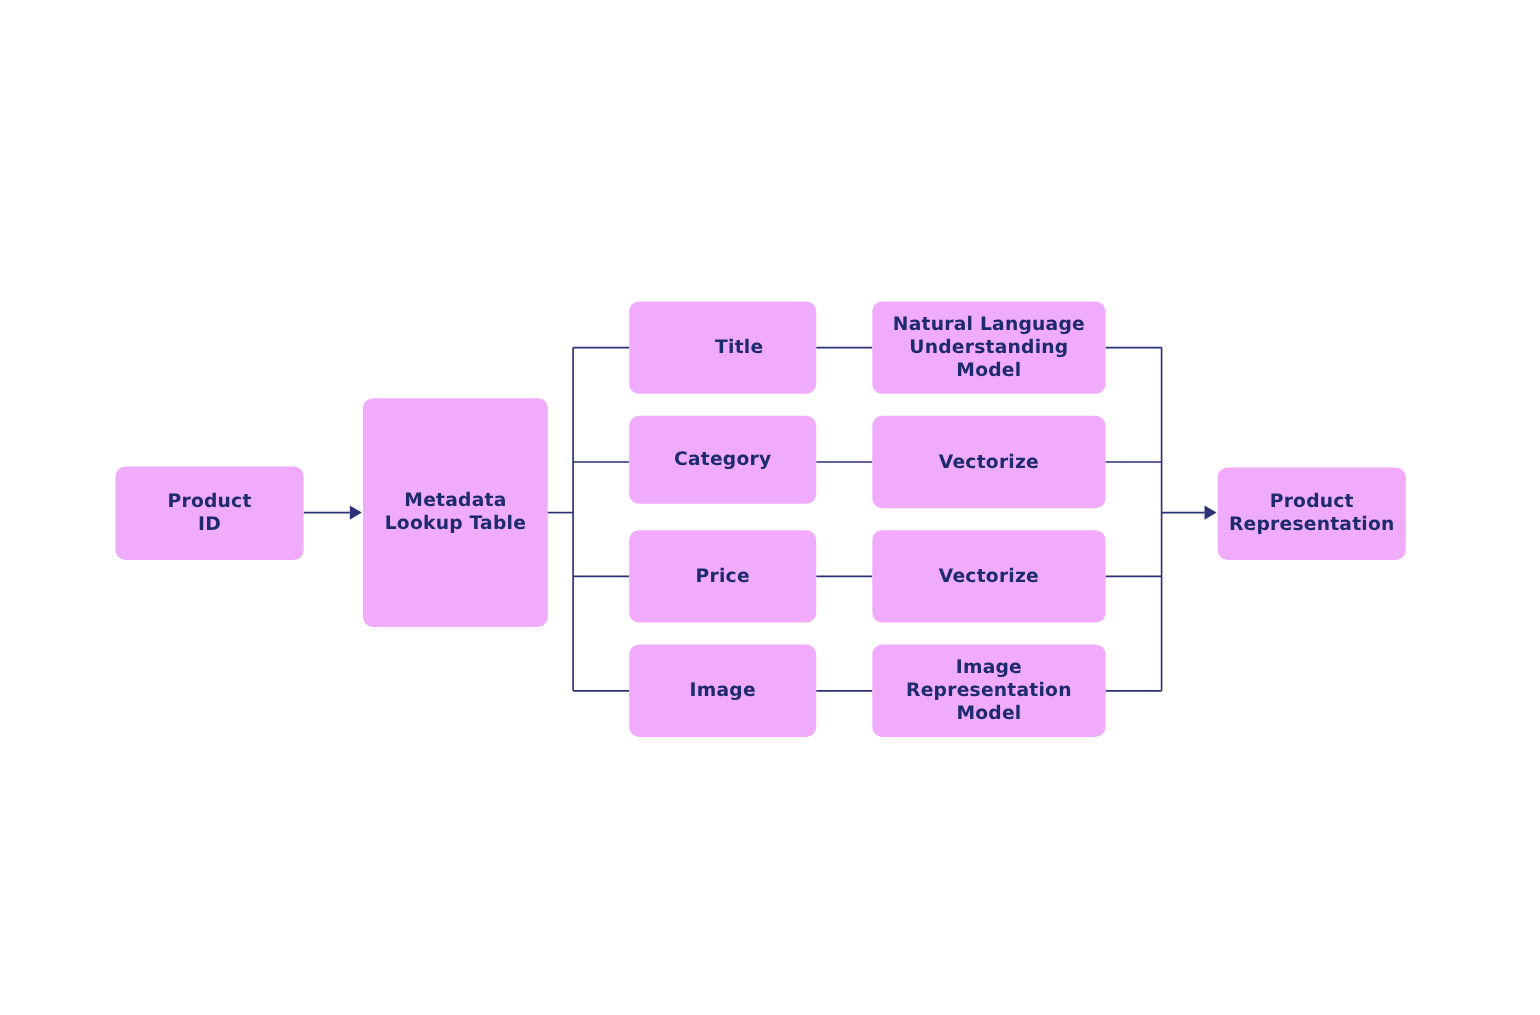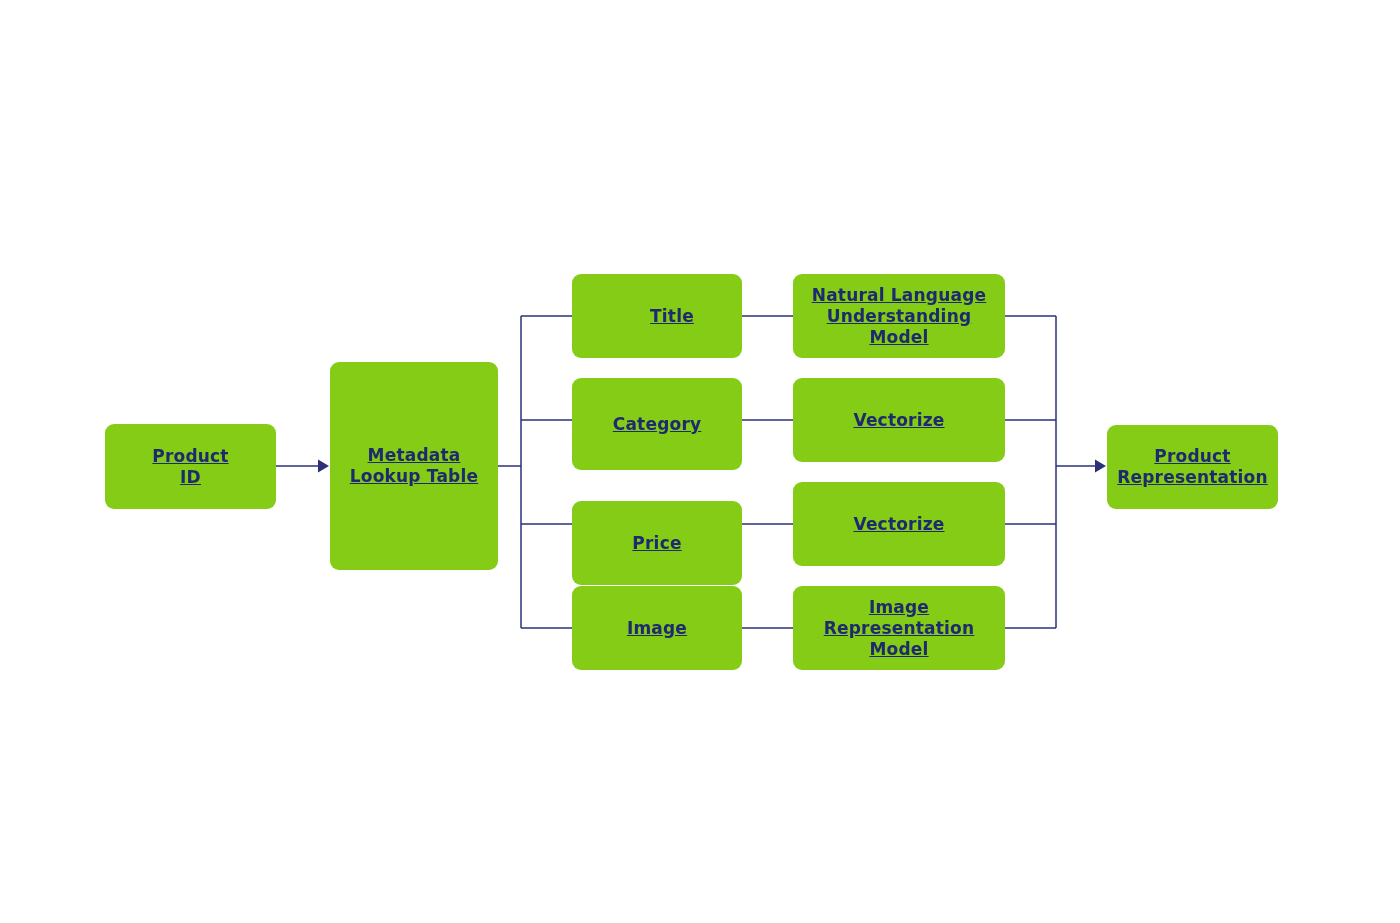--- a/index.html
+++ b/index.html
@@ -17,42 +17,41 @@
   }
   .connector-layer {
     position: absolute;
     left: 0;
     top: 0;
     width: 1400px;
     height: 923px;
   }
   .node {
     position: absolute;
-    background: #84cc16;
+    background: #f0abfc;
     border-radius: 9px;
     color: #1E2A6E;
     font-weight: 700;
     font-size: 17px;
     line-height: 21px;
     letter-spacing: 0.2px;
     display: flex;
     align-items: center;
     justify-content: center;
     text-align: center;
     white-space: pre-line;
     box-sizing: border-box;
     padding: 4px 8px;
-    text-decoration: underline;
   }
   
   #node-product-id        { left: 105px;  top: 424px; width: 171px; height: 85px;  }
   #node-metadata-lookup   { left: 330px;  top: 362px; width: 168px; height: 208px; text-align: center; }
   #node-title             { left: 572px;  top: 274px; width: 170px; height: 84px; padding-left: 38px;  }
-  #node-category          { left: 572px;  top: 378px; width: 170px; height: 92px;  }
-  #node-price             { left: 572px;  top: 482px; width: 170px; height: 84px; margin-top: 19px;  }
+  #node-category          { left: 572px;  top: 378px; width: 170px; height: 80px;  }
+  #node-price             { left: 572px;  top: 482px; width: 170px; height: 84px;  }
   #node-image             { left: 572px;  top: 586px; width: 170px; height: 84px;  }
   #node-nlu-model         { left: 793px;  top: 274px; width: 212px; height: 84px;  }
   #node-vectorize-category{ left: 793px;  top: 378px; width: 212px; height: 84px;  }
   #node-vectorize-price   { left: 793px;  top: 482px; width: 212px; height: 84px;  }
   #node-image-rep-model   { left: 793px;  top: 586px; width: 212px; height: 84px;  }
   #node-product-representation { left: 1107px; top: 425px; width: 171px; height: 84px; }
 </style>
 </head>
 <body>
 

